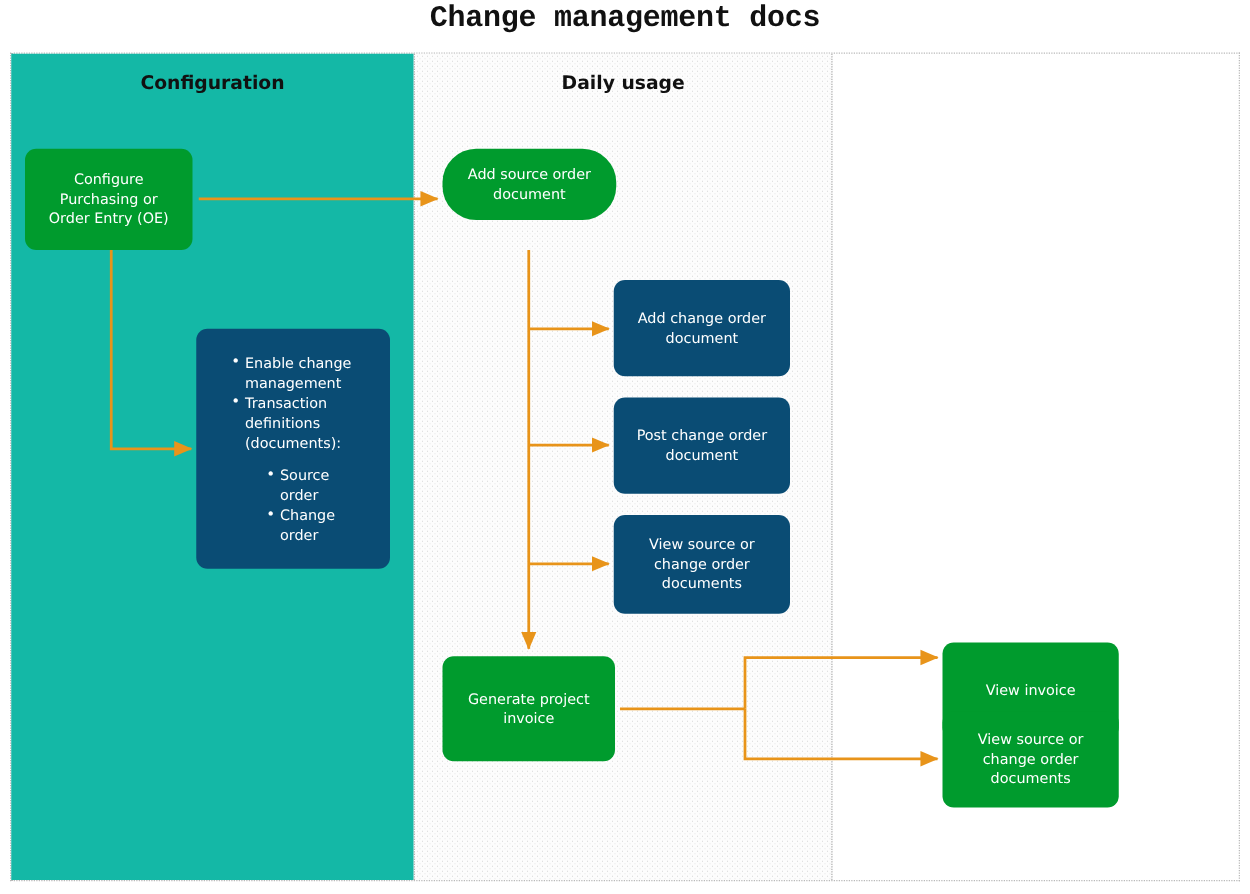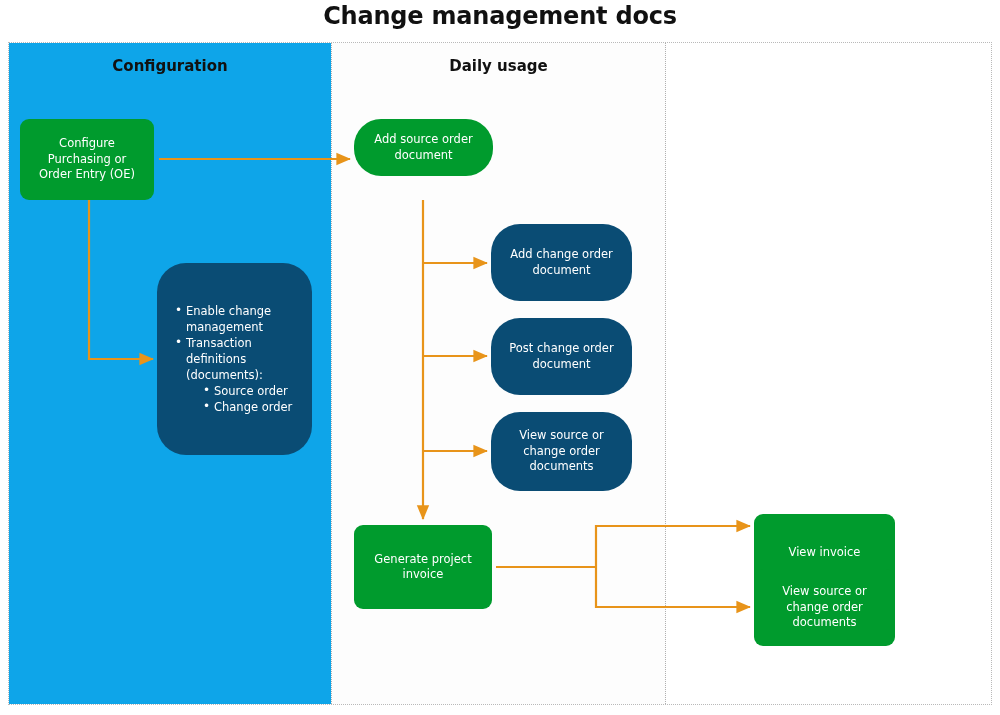--- a/index.html
+++ b/index.html
@@ -5,33 +5,34 @@
   html,body{margin:0;padding:0;}
   body{
     width:1000px;height:715px;background:#ffffff;
     font-family:"DejaVu Sans","Liberation Sans",sans-serif;
     overflow:hidden;position:relative;
   }
   #page-title{
     position:absolute;left:0;top:2px;width:1000px;
     text-align:center;font-size:24px;font-weight:bold;color:#111111;
     letter-spacing:-0.2px;
+    font-family:Liberation Mono, monospace;
   }
 
   
   #lane-frame{
     position:absolute;left:8px;top:42px;width:984px;height:663px;
     box-sizing:border-box;
     border:1px dotted #b9b9b9;
     background:#ffffff;
   }
   .lane{
     position:absolute;top:0;height:100%;box-sizing:border-box;
   }
-  #lane-configuration{left:0;width:322px;background:#0ea5e9;}
+  #lane-configuration{left:0;width:322px;background:#14b8a6;}
   #lane-daily{
     left:322px;width:335px;
     border-left:1px dotted #b0b0b0;border-right:1px dotted #b0b0b0;
     background-color:#fdfdfd;
     background-image:
       radial-gradient(#d8d8d8 0.6px, transparent 0.7px),
       radial-gradient(#e6e6e6 0.6px, transparent 0.7px);
     background-size:4px 4px, 4px 4px;
     background-position:0 0, 2px 2px;
   }
@@ -51,25 +52,25 @@
 
   
   .node{
     position:absolute;box-sizing:border-box;
     border-radius:9px;color:#ffffff;
     display:flex;align-items:center;justify-content:center;
     text-align:center;font-size:11.5px;line-height:15.5px;
     padding:6px 9px;z-index:4;
   }
   .node.green{background:#009B2D;}
-  .node.blue{background:#0A4C74;border-radius:29px;}
+  .node.blue{background:#0A4C74;}
   .node.left-text{justify-content:flex-start;text-align:left;}
 
   .bullets{font-size:11.5px;line-height:16px;text-align:left;width:100%;}
-  .bullets ul{list-style:none;margin:0;padding:0;}
+  .bullets ul{list-style:none;margin:10px;padding:0;}
   .bullets li{position:relative;padding-left:13px;margin:0;}
   .bullets li:before{
     content:"\2022";position:absolute;left:2px;top:-1px;font-size:12px;
   }
   .bullets ul ul{margin-left:15px;}
 
   
   #edges{position:absolute;left:0;top:0;width:1000px;height:715px;z-index:3;
          pointer-events:none;}
 </style>

